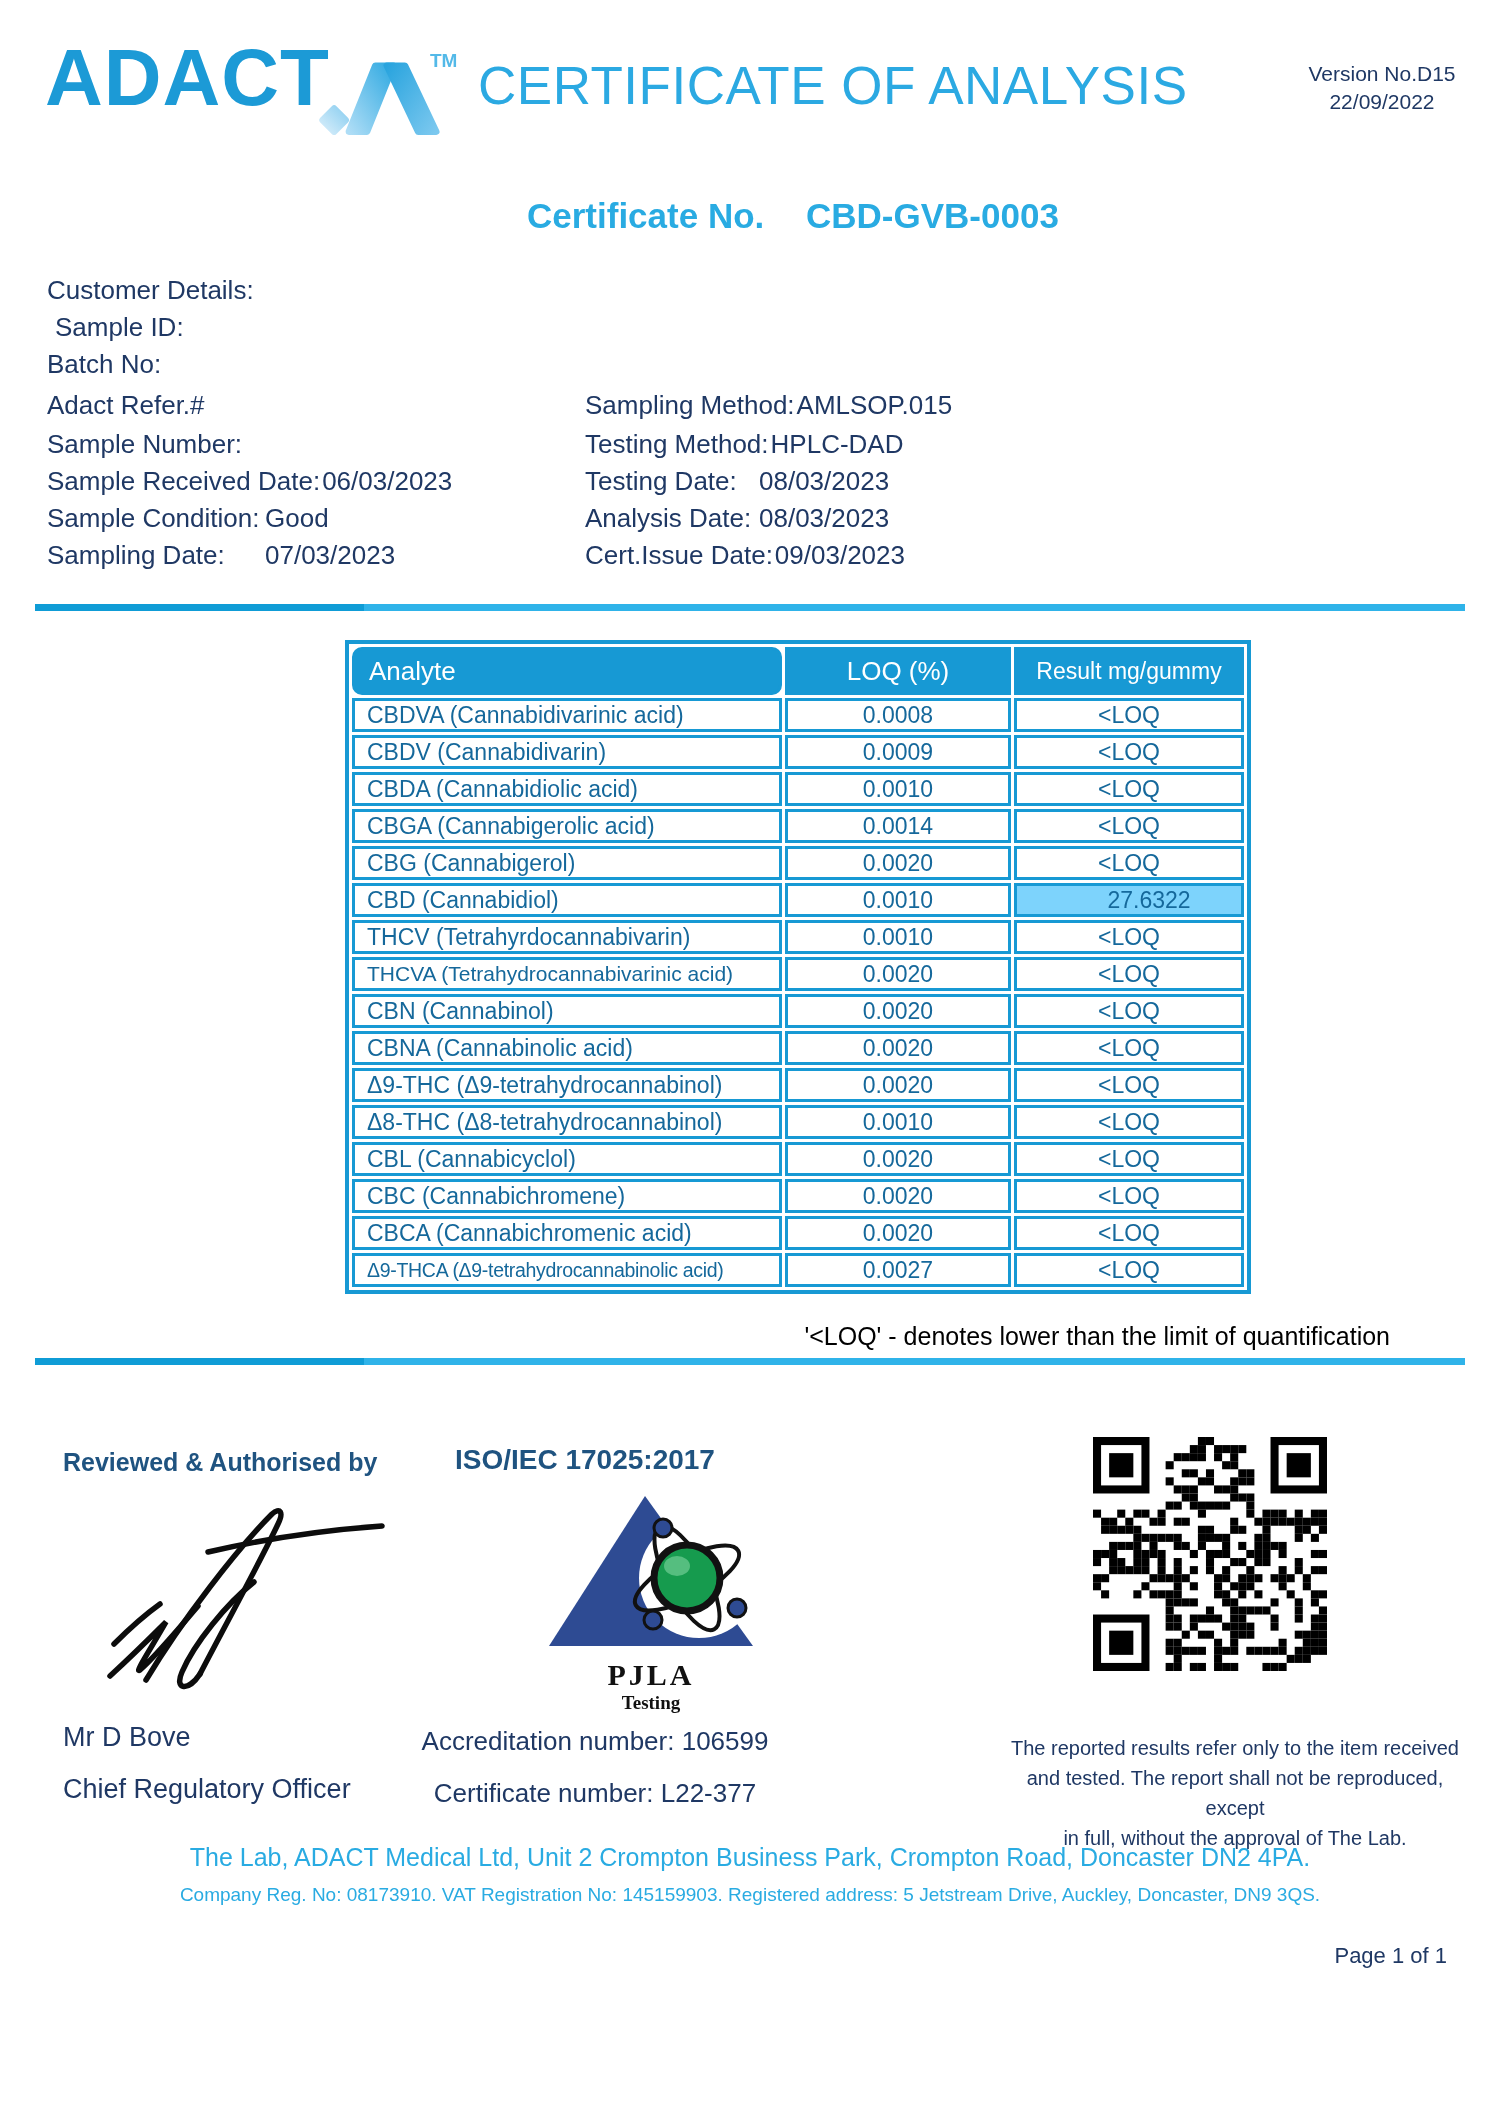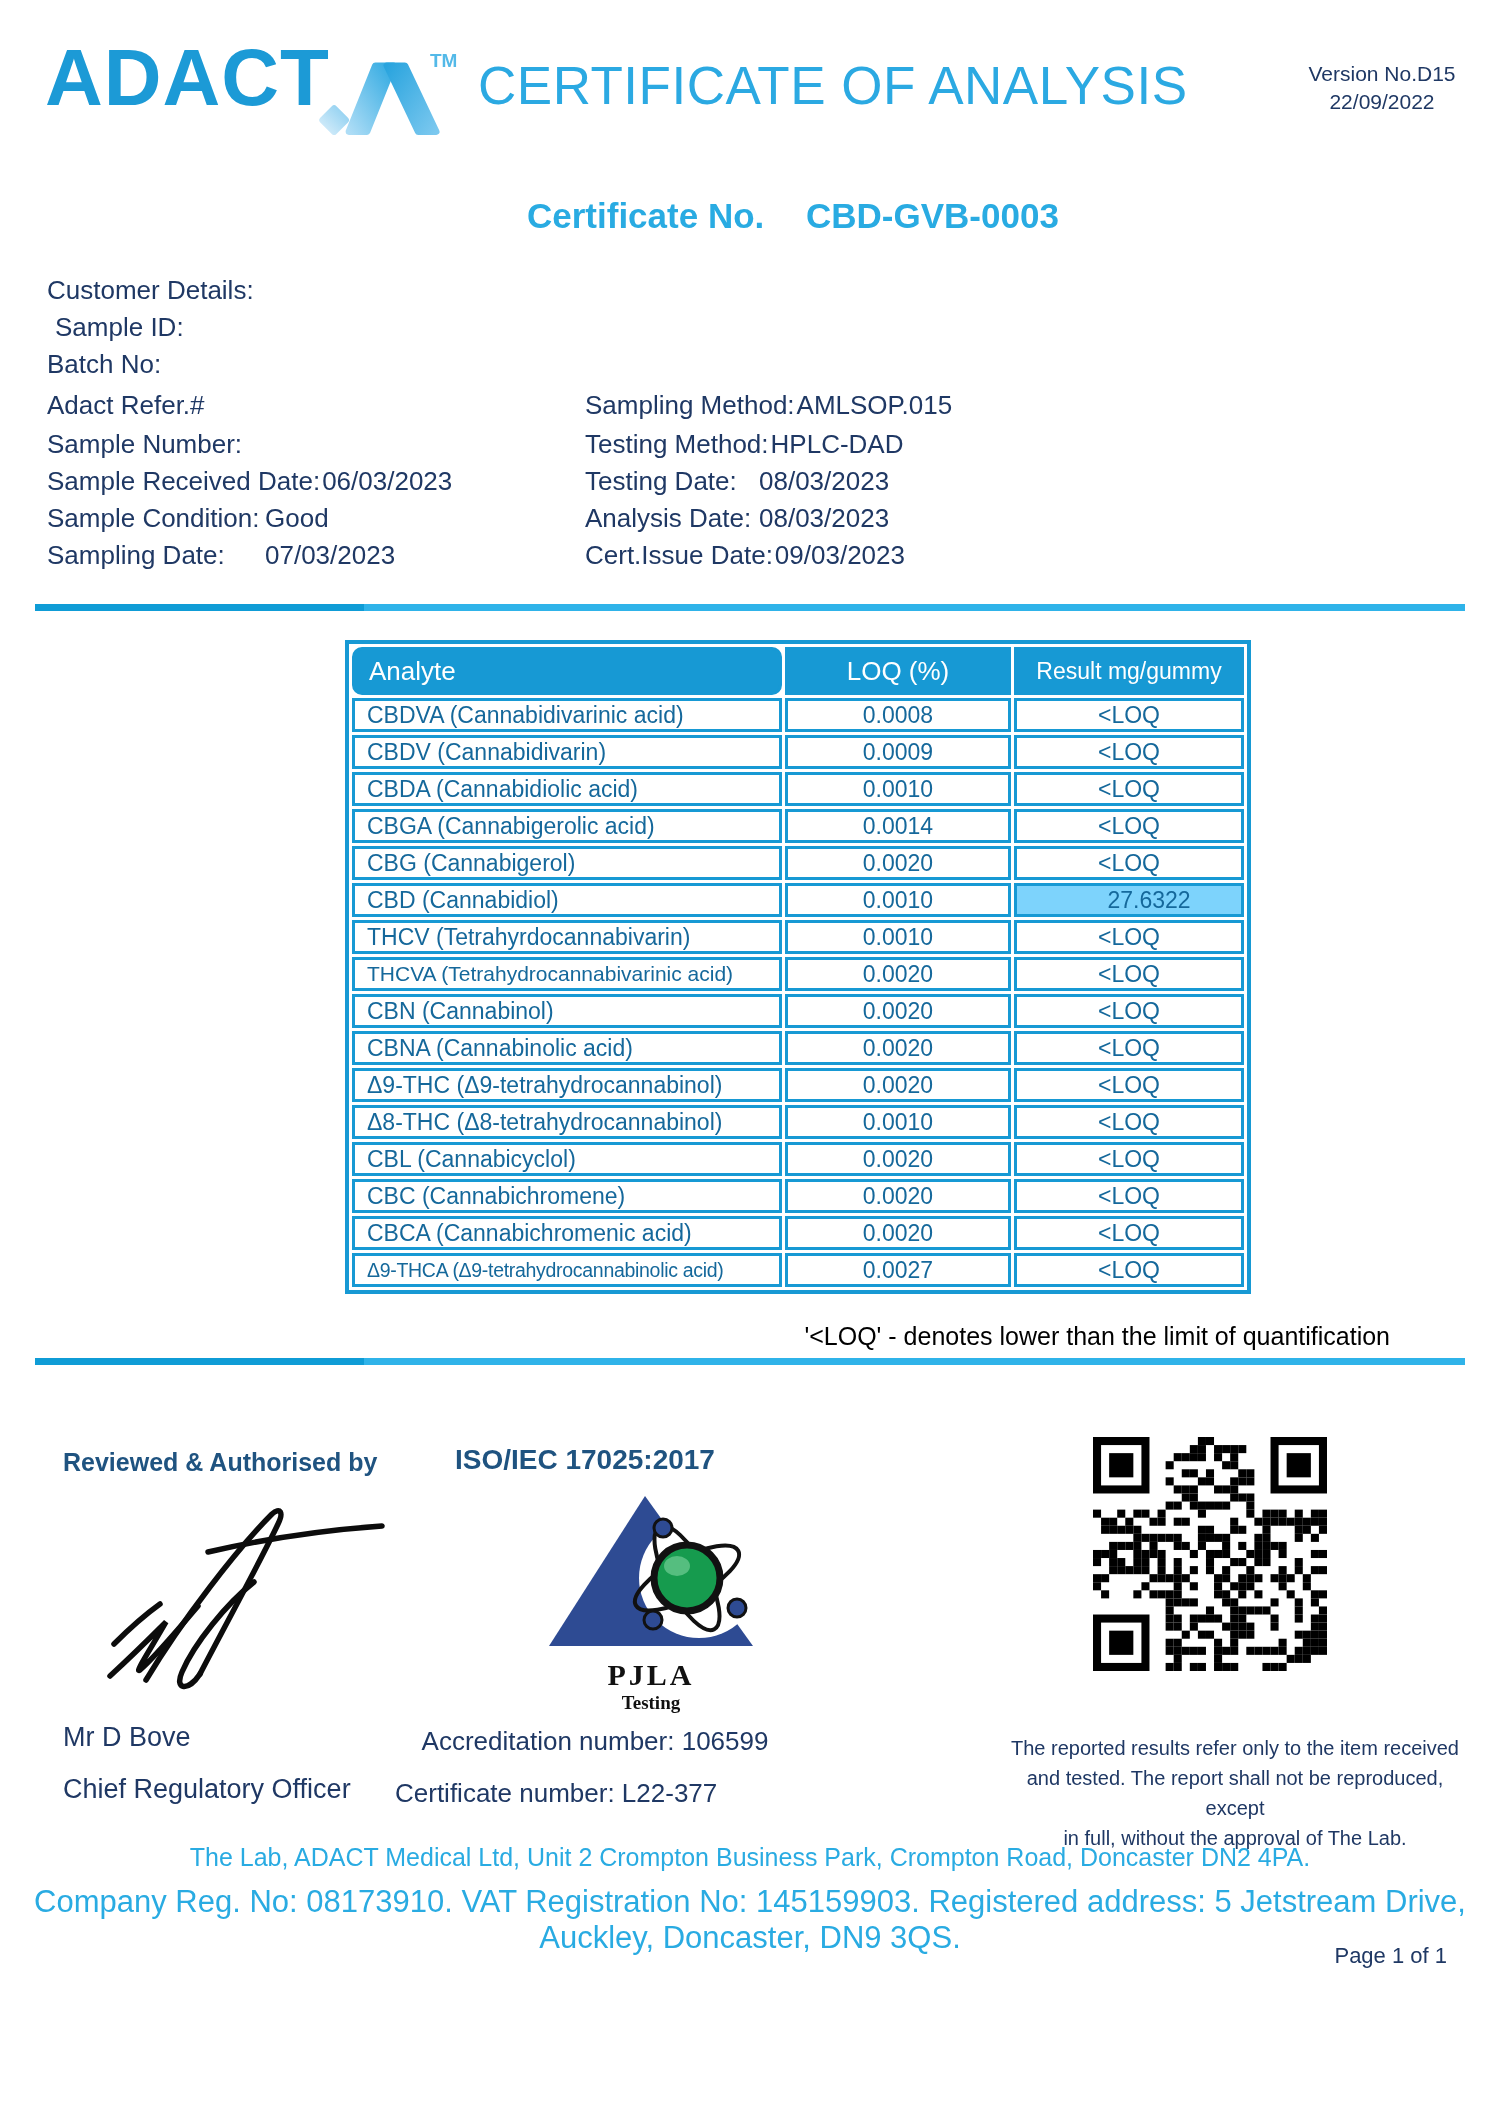--- a/index.html
+++ b/index.html
@@ -56,28 +56,28 @@
   .sig{position:absolute;left:88px;top:1492px;}
   .pjla{position:absolute;left:536px;top:1490px;width:230px;text-align:center;}
   .pjla-name{font-family:"Liberation Serif",serif;font-weight:bold;font-size:30px;
     letter-spacing:3px;color:#111;margin-top:2px;}
   .pjla-sub{font-family:"Liberation Serif",serif;font-weight:bold;font-size:19px;color:#111;}
   .qr{position:absolute;left:1093px;top:1437px;}
   .signer-name{position:absolute;left:63px;top:1722px;font-size:27px;color:#1F3864;}
   .signer-title{position:absolute;left:63px;top:1774px;font-size:27px;color:#1F3864;}
   .accred{position:absolute;left:395px;top:1726px;width:400px;text-align:center;
     font-size:26px;color:#1F3864;}
-  .certnum2{position:absolute;left:395px;top:1778px;width:400px;
+  .certnum2{position:absolute;left:395px;top:1778px;width:400px;text-align:center;
     font-size:26px;color:#1F3864;}
   .disclaimer{position:absolute;left:1000px;top:1733px;width:470px;text-align:center;
     font-size:20px;line-height:30px;color:#1F3864;}
   .addr1{position:absolute;left:0;top:1843px;width:1500px;text-align:center;
     font-size:25px;color:#29ABE2;}
   .addr2{position:absolute;left:0;top:1884px;width:1500px;text-align:center;
-    font-size:31px;color:#29ABE2;}
+    font-size:19px;color:#29ABE2;}
   .pageno{position:absolute;right:53px;top:1943px;font-size:22px;color:#1F3864;}
 </style>
 </head>
 <body>
 
 <div class="page">
 
   <div class="brand">ADACT</div>
   <div class="logo-mark">
     <svg width="140" height="106" viewBox="0 0 170 100">

